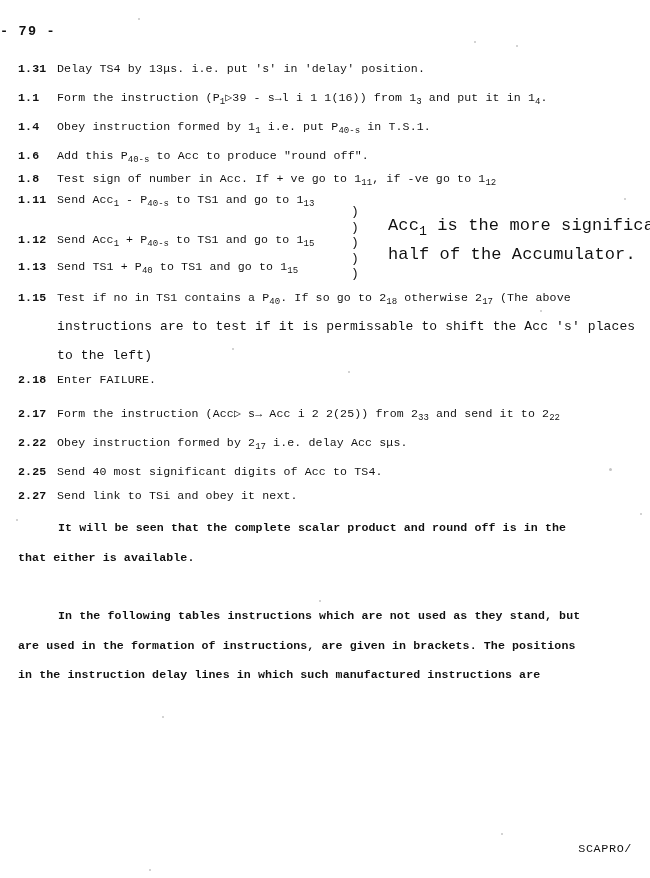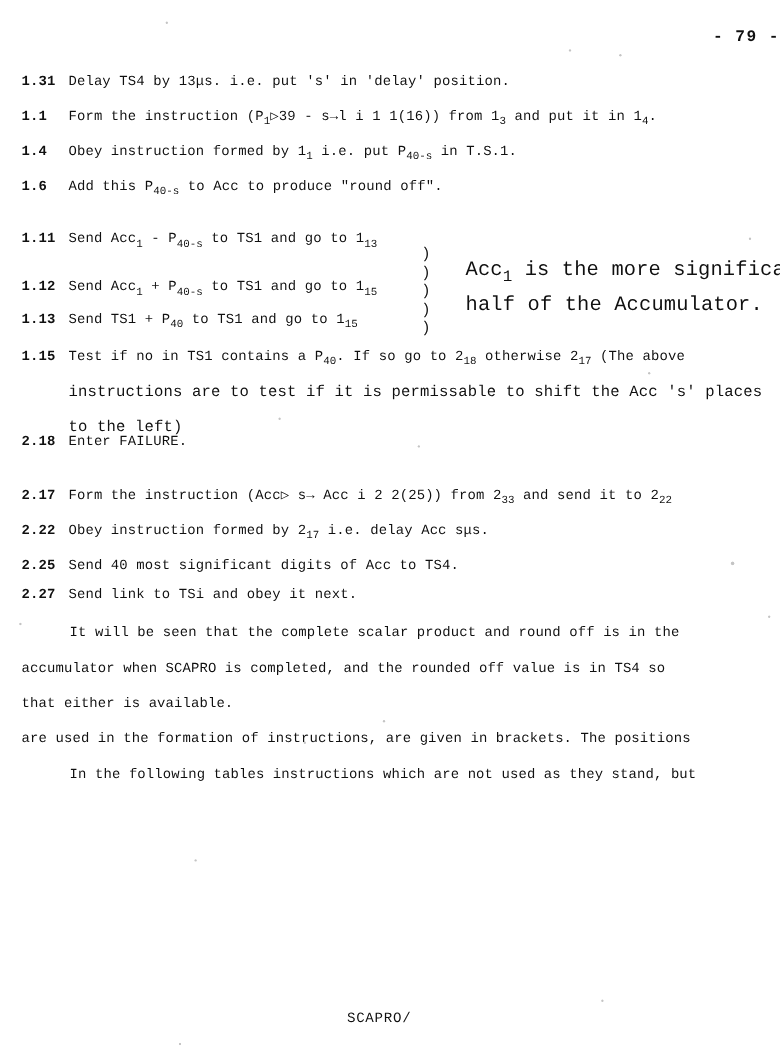--- a/index.html
+++ b/index.html
@@ -20,21 +20,21 @@
     overflow: hidden;
     filter: contrast(1.06);
   }
 
   
   .page-number {
     position: absolute;
     top: 24px;
     left: 0;
     width: 650px;
-    text-align: right;
+    text-align: left;
     font-size: 13.5px;
     letter-spacing: 1.2px;
     font-weight: 700;
   }
 
   
   .row {
     position: absolute;
     left: 18px;
     width: 632px;
@@ -86,36 +86,37 @@
   }
 
   
   .para {
     position: absolute;
     left: 18px;
     width: 614px;
     font-size: 11.6px;
     line-height: 29.5px;
     letter-spacing: 0.1px;
+    font-weight: bold;
   }
   .para .l {
     display: block;
     white-space: nowrap;
   }
   .para .l.indent {
     text-indent: 40px;
   }
 
   
   .footer {
     position: absolute;
     left: 0;
     top: 842px;
     width: 632px;
-    text-align: center;
+    text-align: right;
     font-size: 11.8px;
     letter-spacing: 0.6px;
   }
 
   
   .speck {
     position: absolute;
     background: #8d8d8d;
     border-radius: 50%;
     opacity: 0.55;
@@ -133,37 +134,40 @@
   </div>
   <div class="row" style="top:91px">
     <span class="num">1.1</span><span class="txt">Form the instruction (P<sub>1</sub>▷39 - s→l i 1 1(16)) from 1<sub>3</sub> and put it in 1<sub>4</sub>.</span>
   </div>
   <div class="row" style="top:120px">
     <span class="num">1.4</span><span class="txt">Obey instruction formed by 1<sub>1</sub> i.e. put P<sub>40-s</sub> in T.S.1.</span>
   </div>
   <div class="row" style="top:149px">
     <span class="num">1.6</span><span class="txt">Add this P<sub>40-s</sub> to Acc to produce "round off".</span>
   </div>
+  <div class="row" style="top:172px">
+    <span class="num">1.8</span><span class="txt">Test sign of number in Acc.  If + ve go to 1<sub>11</sub>, if -ve go to 1<sub>12</sub></span>
+  </div>
   <div class="row" style="top:193px">
     <span class="num">1.11</span><span class="txt">Send Acc<sub>1</sub> - P<sub>40-s</sub>  to TS1 and go to 1<sub>13</sub></span>
   </div>
   <div class="row" style="top:233px">
     <span class="num">1.12</span><span class="txt">Send Acc<sub>1</sub> + P<sub>40-s</sub> to TS1 and go to 1<sub>15</sub></span>
   </div>
   <div class="row" style="top:260px">
     <span class="num">1.13</span><span class="txt">Send TS1 + P<sub>40</sub>  to TS1 and go to 1<sub>15</sub></span>
   </div>
   <div class="row" style="top:291px">
     <span class="num">1.15</span><span class="txt">Test if no in TS1 contains a P<sub>40</sub>.  If so go to 2<sub>18</sub> otherwise 2<sub>17</sub> (The above</span>
   </div>
 
   <div class="cont" style="top:320px">instructions are to test if it is permissable to shift the Acc 's' places</div>
   <div class="cont" style="top:349px">to the left)</div>
 
-  <div class="row" style="top:362px">
+  <div class="row" style="top:373px">
     <span class="num">2.18</span><span class="txt">Enter FAILURE.</span>
   </div>
   <div class="row" style="top:407px">
     <span class="num">2.17</span><span class="txt">Form the instruction (Acc▷ s→ Acc i 2 2(25)) from 2<sub>33</sub> and send it to 2<sub>22</sub></span>
   </div>
   <div class="row" style="top:436px">
     <span class="num">2.22</span><span class="txt">Obey instruction formed by 2<sub>17</sub> i.e. delay Acc  sμs.</span>
   </div>
   <div class="row" style="top:465px">
     <span class="num">2.25</span><span class="txt">Send 40 most significant digits of Acc to TS4.</span>
@@ -178,27 +182,27 @@
     <div>)</div>
     <div>)</div>
     <div>)</div>
   </div>
 
   <div class="sidenote" style="top:219px">Acc<sub>1</sub> is the more significant</div>
   <div class="sidenote" style="top:248px">half of the Accumulator.</div>
 
   <div class="para" style="top:513px">
     <span class="l indent">It will be seen that the complete scalar product and round off is in the</span>
-    <span class="l">accumulator when SCAPRO is completed, and the rounded off value is in TS4 so</span>
     <span class="l">that either is available.</span>
   </div>
 
   <div class="para" style="top:601px">
+    <span class="l indent">In the following tables instructions which are not used as they stand, but</span>
     <span class="l">are used in the formation of instructions, are given in brackets.  The positions</span>
-    <span class="l indent">In the following tables instructions which are not used as they stand, but</span>
+    <span class="l">in the instruction delay lines in which such manufactured instructions are</span>
   </div>
 
   <div class="footer">SCAPRO/</div>
 
   <div class="speck" style="left:138px;top:18px;width:2px;height:2px;"></div>
   <div class="speck" style="left:474px;top:41px;width:2px;height:2px;"></div>
   <div class="speck" style="left:516px;top:45px;width:2px;height:2px;"></div>
   <div class="speck" style="left:624px;top:198px;width:2px;height:2px;"></div>
   <div class="speck" style="left:540px;top:310px;width:2px;height:2px;"></div>
   <div class="speck" style="left:232px;top:348px;width:2px;height:2px;"></div>

